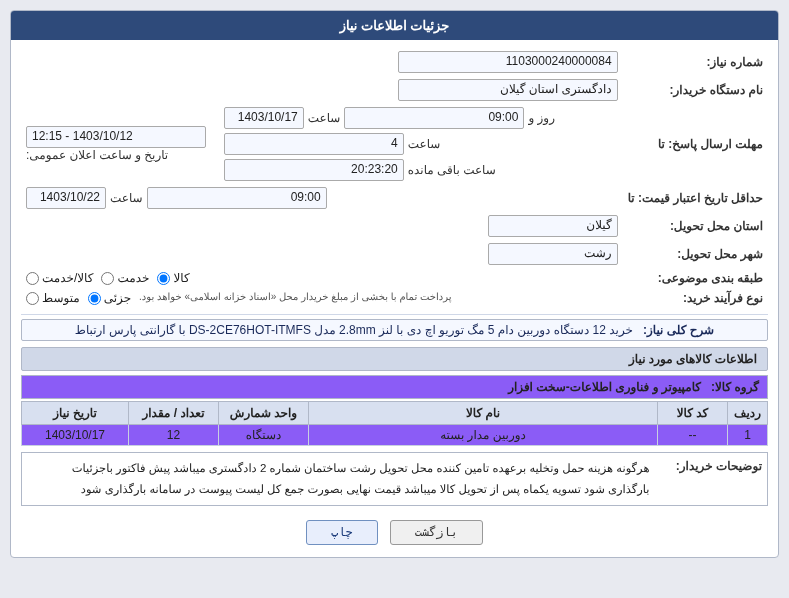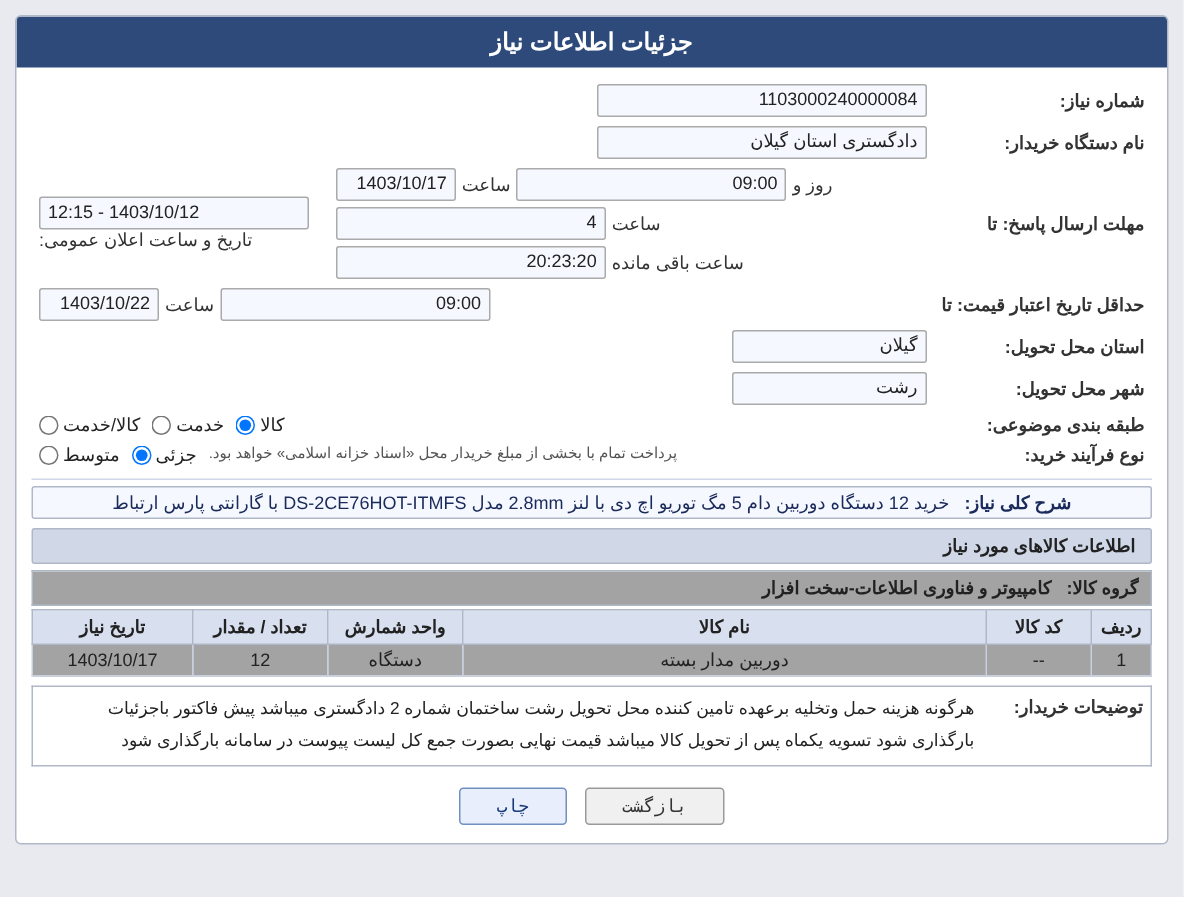--- a/index.html
+++ b/index.html
@@ -20,21 +20,21 @@
       background: #fff;
       border: 1px solid #b0b8c8;
       border-radius: 4px;
       overflow: hidden;
     }
     .card-header {
       background: #2e4a7a;
       color: #fff;
       text-align: center;
       padding: 7px 10px;
-      font-size: 16px;
+      font-size: 13px;
       font-weight: bold;
     }
     .card-body {
       padding: 8px 10px;
     }
     .info-table {
       width: 100%;
       border-collapse: collapse;
       margin-bottom: 6px;
     }
@@ -135,21 +135,21 @@
       padding: 4px 6px;
       text-align: center;
       font-size: 12px;
       font-weight: bold;
     }
     .items-table td {
       border: 1px solid #c8d0e0;
       padding: 3px 6px;
       text-align: center;
       font-size: 12px;
-      background: #a3a3a3;
+      background: #8b5cf6;
     }
     .buttons-row {
       display: flex;
       justify-content: center;
       gap: 12px;
       padding: 8px 0 4px 0;
     }
     .btn {
       padding: 4px 24px;
       border-radius: 3px;

